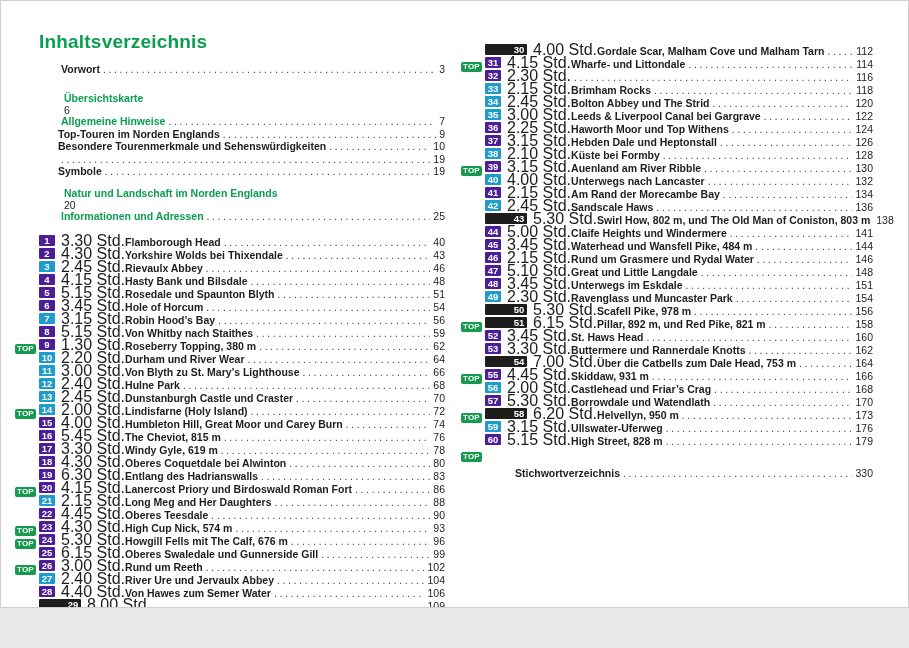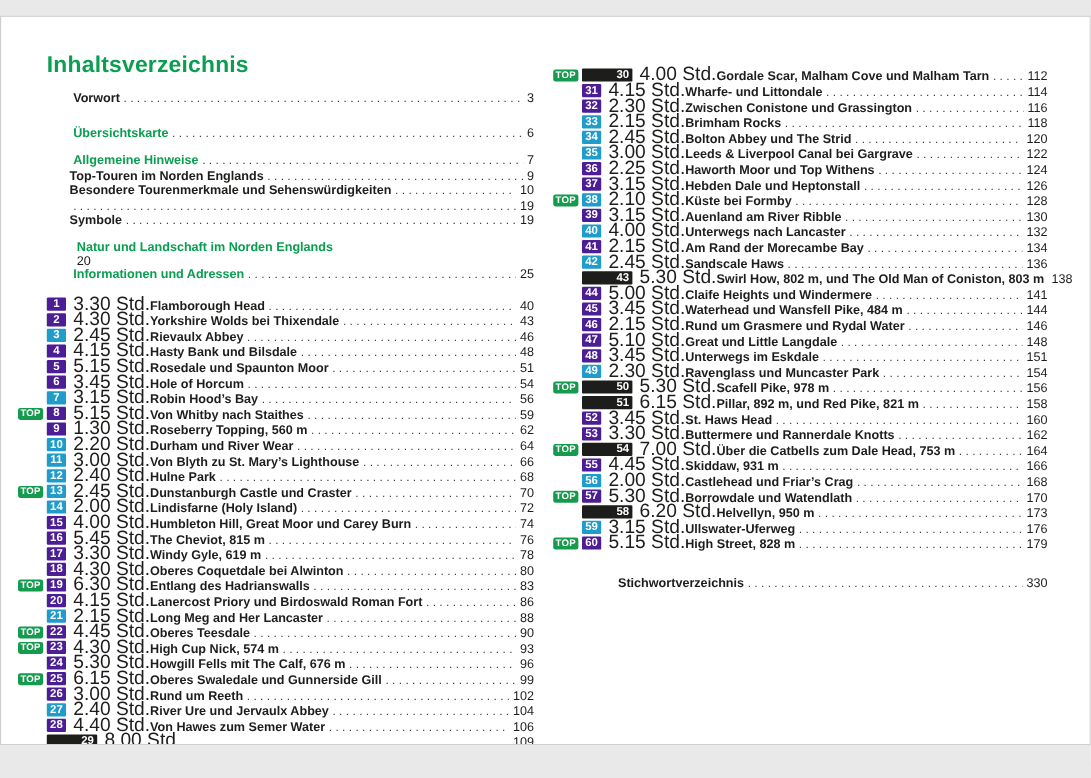--- a/index.html
+++ b/index.html
@@ -1,19 +1,19 @@
 <!DOCTYPE html>
 <html><head>
 <meta charset="utf-8">
 <style>
   html,body{margin:0;padding:0;background:#e9e9e9;}
   .sheet{
     position:relative;width:909px;height:608px;background:#ffffff;
     border:1px solid #cfcfcf;box-sizing:border-box;overflow:hidden;
-    font-family:"Liberation Sans",sans-serif;color:#1d1d1b;margin-top:13px;
+    font-family:"Liberation Sans",sans-serif;color:#1d1d1b;
   }
   .page-title{
     position:absolute;left:38px;top:30px;font-size:19px;font-weight:bold;
     color:#0a9e50;letter-spacing:0.2px;
   }
   #left-col{position:absolute;left:38px;top:62px;width:406px;}
   #right-col{position:absolute;left:484px;top:42px;width:388px;}
   .fm-row,.tour-row,.index-row{
     display:flex;align-items:baseline;height:12.5px;line-height:12.5px;
     position:relative;font-size:10.5px;white-space:nowrap;
@@ -25,37 +25,37 @@
   .fm-row{padding-left:22px;}
   .badge{
     flex:0 0 auto;width:16px;height:11px;line-height:11px;border-radius:1px;
     color:#fff;font-size:9.5px;font-weight:bold;text-align:center;
     align-self:center;margin-right:6px;
   }
   .badge.red{background:#4c1d95;}
   .badge.blue{background:#1f9cc9;}
   .badge.black{background:#1d1d1b;padding-left:26px;}
   .top-tag{
-    position:absolute;left:-24px;top:2px;background:#169a4e;color:#fff;
+    position:absolute;left:-24px;top:19px;background:#169a4e;color:#fff;
     font-size:8px;font-weight:bold;line-height:10px;height:10px;
     padding:0 2px;border-radius:2px;letter-spacing:0.2px;
   }
   .time{flex:0 0 46px;font-size:16px;}
   .title{font-weight:bold;}
   .leader{
     flex:1 1 auto;min-width:0;overflow:hidden;margin:0 3px;
     font-size:10px;color:#3a3a38;
   }
   .pageno{flex:0 0 auto;font-size:10.5px;text-align:right;}
   .index-row{margin-top:21px;padding-left:30px;}
   .index-row .fm-label{font-weight:bold;}
   .corner-pageno{position:absolute;top:608px;font-size:11.5px;}
   #pageno-left{left:38px;}
   #pageno-right{left:861px;}
-  .gap16{margin-top:16px;} .gap11{margin-top:11px;} .gap9{margin-top:9px;flex-direction:column;}
+  .gap16{margin-top:16px;flex-direction:column;} .gap11{margin-top:11px;} .gap9{margin-top:9px;flex-direction:column;}
 </style>
 </head>
 <body>
 
 <div class="sheet">
   <div class="page-title">Inhaltsverzeichnis</div>
 
   <div id="left-col">
       <div class="fm-row ">
         <span class="fm-label">Vorwort</span>
@@ -126,21 +126,21 @@
         <div class="tour-row">
           <span class="badge red">4</span>
           <span class="time">4.15 Std.</span>
           <span class="title">Hasty Bank und Bilsdale</span>
           <span class="leader">. . . . . . . . . . . . . . . . . . . . . . . . . . . . . . . . . . . . . . . . . . . . . . . . . . . . . . . . . . . . . . . . . . . . . . . . . . . . . . . . . . . . . . . . . . . . . . . . . . . . . . . . . . . . . . . . . . . . . . . . </span>
           <span class="pageno">48</span>
         </div>
         <div class="tour-row">
           <span class="badge red">5</span>
           <span class="time">5.15 Std.</span>
-          <span class="title">Rosedale und Spaunton Moor</span>
+          <span class="title">Rosedale und Spaunton Blyth</span>
           <span class="leader">. . . . . . . . . . . . . . . . . . . . . . . . . . . . . . . . . . . . . . . . . . . . . . . . . . . . . . . . . . . . . . . . . . . . . . . . . . . . . . . . . . . . . . . . . . . . . . . . . . . . . . . . . . . . . . . . . . . . . . . . </span>
           <span class="pageno">51</span>
         </div>
         <div class="tour-row">
           <span class="badge red">6</span>
           <span class="time">3.45 Std.</span>
           <span class="title">Hole of Horcum</span>
           <span class="leader">. . . . . . . . . . . . . . . . . . . . . . . . . . . . . . . . . . . . . . . . . . . . . . . . . . . . . . . . . . . . . . . . . . . . . . . . . . . . . . . . . . . . . . . . . . . . . . . . . . . . . . . . . . . . . . . . . . . . . . . . </span>
           <span class="pageno">54</span>
         </div>
@@ -155,21 +155,21 @@
           <span class="top-tag">TOP</span>
           <span class="badge red">8</span>
           <span class="time">5.15 Std.</span>
           <span class="title">Von Whitby nach Staithes</span>
           <span class="leader">. . . . . . . . . . . . . . . . . . . . . . . . . . . . . . . . . . . . . . . . . . . . . . . . . . . . . . . . . . . . . . . . . . . . . . . . . . . . . . . . . . . . . . . . . . . . . . . . . . . . . . . . . . . . . . . . . . . . . . . . </span>
           <span class="pageno">59</span>
         </div>
         <div class="tour-row">
           <span class="badge red">9</span>
           <span class="time">1.30 Std.</span>
-          <span class="title">Roseberry Topping, 560 m</span>
+          <span class="title">Roseberry Topping, 380 m</span>
           <span class="leader">. . . . . . . . . . . . . . . . . . . . . . . . . . . . . . . . . . . . . . . . . . . . . . . . . . . . . . . . . . . . . . . . . . . . . . . . . . . . . . . . . . . . . . . . . . . . . . . . . . . . . . . . . . . . . . . . . . . . . . . . </span>
           <span class="pageno">62</span>
         </div>
         <div class="tour-row">
           <span class="badge blue">10</span>
           <span class="time">2.20 Std.</span>
           <span class="title">Durham und River Wear</span>
           <span class="leader">. . . . . . . . . . . . . . . . . . . . . . . . . . . . . . . . . . . . . . . . . . . . . . . . . . . . . . . . . . . . . . . . . . . . . . . . . . . . . . . . . . . . . . . . . . . . . . . . . . . . . . . . . . . . . . . . . . . . . . . . </span>
           <span class="pageno">64</span>
         </div>
@@ -241,21 +241,21 @@
         <div class="tour-row">
           <span class="badge red">20</span>
           <span class="time">4.15 Std.</span>
           <span class="title">Lanercost Priory und Birdoswald Roman Fort</span>
           <span class="leader">. . . . . . . . . . . . . . . . . . . . . . . . . . . . . . . . . . . . . . . . . . . . . . . . . . . . . . . . . . . . . . . . . . . . . . . . . . . . . . . . . . . . . . . . . . . . . . . . . . . . . . . . . . . . . . . . . . . . . . . . </span>
           <span class="pageno">86</span>
         </div>
         <div class="tour-row">
           <span class="badge blue">21</span>
           <span class="time">2.15 Std.</span>
-          <span class="title">Long Meg and Her Lancaster</span>
+          <span class="title">Long Meg and Her Daughters</span>
           <span class="leader">. . . . . . . . . . . . . . . . . . . . . . . . . . . . . . . . . . . . . . . . . . . . . . . . . . . . . . . . . . . . . . . . . . . . . . . . . . . . . . . . . . . . . . . . . . . . . . . . . . . . . . . . . . . . . . . . . . . . . . . . </span>
           <span class="pageno">88</span>
         </div>
         <div class="tour-row">
           <span class="top-tag">TOP</span>
           <span class="badge red">22</span>
           <span class="time">4.45 Std.</span>
           <span class="title">Oberes Teesdale</span>
           <span class="leader">. . . . . . . . . . . . . . . . . . . . . . . . . . . . . . . . . . . . . . . . . . . . . . . . . . . . . . . . . . . . . . . . . . . . . . . . . . . . . . . . . . . . . . . . . . . . . . . . . . . . . . . . . . . . . . . . . . . . . . . . </span>
           <span class="pageno">90</span>
@@ -324,21 +324,20 @@
       <div class="tour-row">
         <span class="badge red">31</span>
         <span class="time">4.15 Std.</span>
         <span class="title">Wharfe- und Littondale</span>
         <span class="leader">. . . . . . . . . . . . . . . . . . . . . . . . . . . . . . . . . . . . . . . . . . . . . . . . . . . . . . . . . . . . . . . . . . . . . . . . . . . . . . . . . . . . . . . . . . . . . . . . . . . . . . . . . . . . . . . . . . . . . . . . </span>
         <span class="pageno">114</span>
       </div>
       <div class="tour-row">
         <span class="badge red">32</span>
         <span class="time">2.30 Std.</span>
-        <span class="title">Zwischen Conistone und Grassington</span>
         <span class="leader">. . . . . . . . . . . . . . . . . . . . . . . . . . . . . . . . . . . . . . . . . . . . . . . . . . . . . . . . . . . . . . . . . . . . . . . . . . . . . . . . . . . . . . . . . . . . . . . . . . . . . . . . . . . . . . . . . . . . . . . . </span>
         <span class="pageno">116</span>
       </div>
       <div class="tour-row">
         <span class="badge blue">33</span>
         <span class="time">2.15 Std.</span>
         <span class="title">Brimham Rocks</span>
         <span class="leader">. . . . . . . . . . . . . . . . . . . . . . . . . . . . . . . . . . . . . . . . . . . . . . . . . . . . . . . . . . . . . . . . . . . . . . . . . . . . . . . . . . . . . . . . . . . . . . . . . . . . . . . . . . . . . . . . . . . . . . . . </span>
         <span class="pageno">118</span>
       </div>

